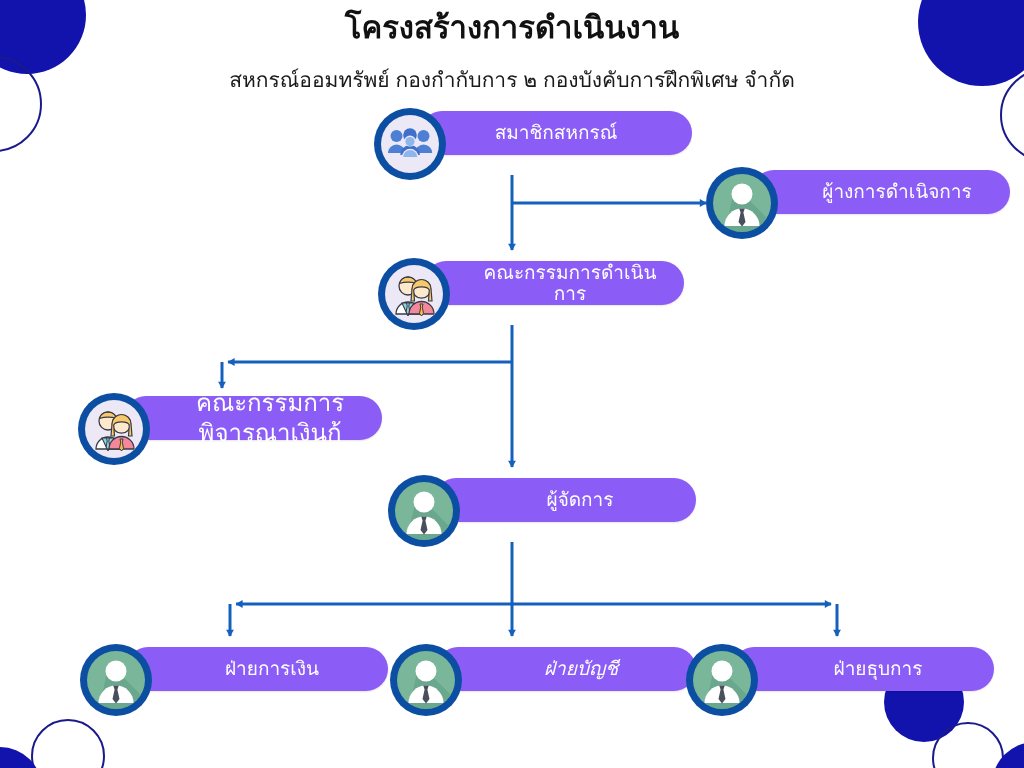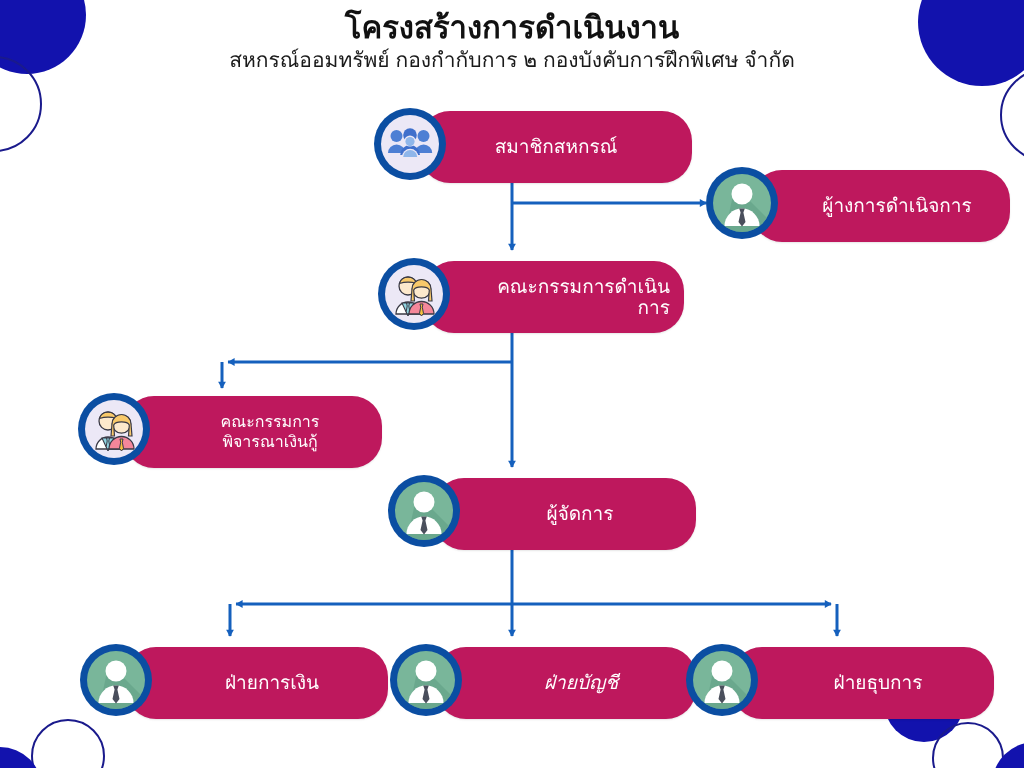--- a/index.html
+++ b/index.html
@@ -18,41 +18,41 @@
   .deco-ring{border:2px solid #1a1a8c;background:transparent;}
 
   
   .title-wrap{position:absolute;left:0;top:10px;width:1024px;text-align:center;}
   .title-main{
     font-size:31px;font-weight:bold;color:#111111;letter-spacing:0px;
     line-height:1.18;margin:0;
   }
   .title-sub{
     font-size:21px;font-weight:normal;color:#1a1a1a;
-    line-height:1.2;margin:0 0 0 0;
+    line-height:1.2;margin:20px 0 0 0;
   }
 
   
   #lines{position:absolute;left:0;top:0;width:1024px;height:768px;}
 
   
   .node{position:absolute;height:66px;}
   .node .bar{
-    position:absolute;left:46px;top:3px;height:72px;
-    background:#be185d;
+    position:absolute;left:46px;top:3px;height:44px;
+    background:#8b5cf6;
     border-radius:30px;
     display:flex;align-items:center;
     box-shadow:0 1px 2px rgba(0,0,0,.10);
   }
   .node .bar .label{
     color:#ffffff;font-size:19px;line-height:1.12;
     white-space:pre-line;text-align:center;width:100%;
     padding:0 14px;box-sizing:border-box;
   }
-  .node.two-line .bar .label{font-size:16px;}
+  .node.two-line .bar .label{font-size:24px;}
   .node .avatar{
     position:absolute;left:0;top:0;width:72px;height:72px;border-radius:50%;
     background:#0b4ea2;
     display:flex;align-items:center;justify-content:center;
     z-index:3;
   }
   .node .avatar .inner{
     width:58px;height:58px;border-radius:50%;
     display:flex;align-items:center;justify-content:center;overflow:hidden;
     position:relative;
@@ -147,21 +147,21 @@
           <circle cx="29" cy="20" r="10.5" fill="#ffffff"></circle>
           <path d="M11.5,52 a17.5,17.5 0 0 1 35,0 z" fill="#ffffff"></path>
           <path d="M26.2,34.5 h5.6 l-1.4,4 2.1,9.5 -3.5,4.4 -3.5,-4.4 2.1,-9.5 z" fill="#4a4f5c"></path>
         </svg>
       </div>
     </div>
   </div>
 
   <div class="node" style="left:378px;top:258px;">
     <div class="bar" style="width:260px;">
-      <div class="label" style="padding-left:46px;text-align:right;">คณะกรรมการดำเนินการ</div>
+      <div class="label" style="padding-left:46px;">คณะกรรมการดำเนินการ</div>
     </div>
     <div class="avatar">
       <div class="inner lav">
         <svg width="50" height="44" viewBox="0 0 50 44">
 
           <path d="M7,42 a12,12 0 0 1 24,0 z" fill="#ffffff" stroke="#3a3a46" stroke-width="1.3"></path>
           <path d="M13,31 L19,44 L25,31 z" fill="#8fd3e0" stroke="#3a3a46" stroke-width="1.1"></path>
           <path d="M17.5,31 h3 l-0.7,3 1.1,6 -1.9,2.6 -1.9,-2.6 1.1,-6 z" fill="#8fd3e0" stroke="#3a3a46" stroke-width="1"></path>
           <circle cx="19" cy="14" r="9" fill="#fde9cc" stroke="#3a3a46" stroke-width="1.3"></circle>
           <path d="M10.4,11.5 a9,9 0 0 1 17.2,0 a14,6 0 0 0 -17.2,0 z" fill="#f8c96a" stroke="#3a3a46" stroke-width="1.2"></path>

